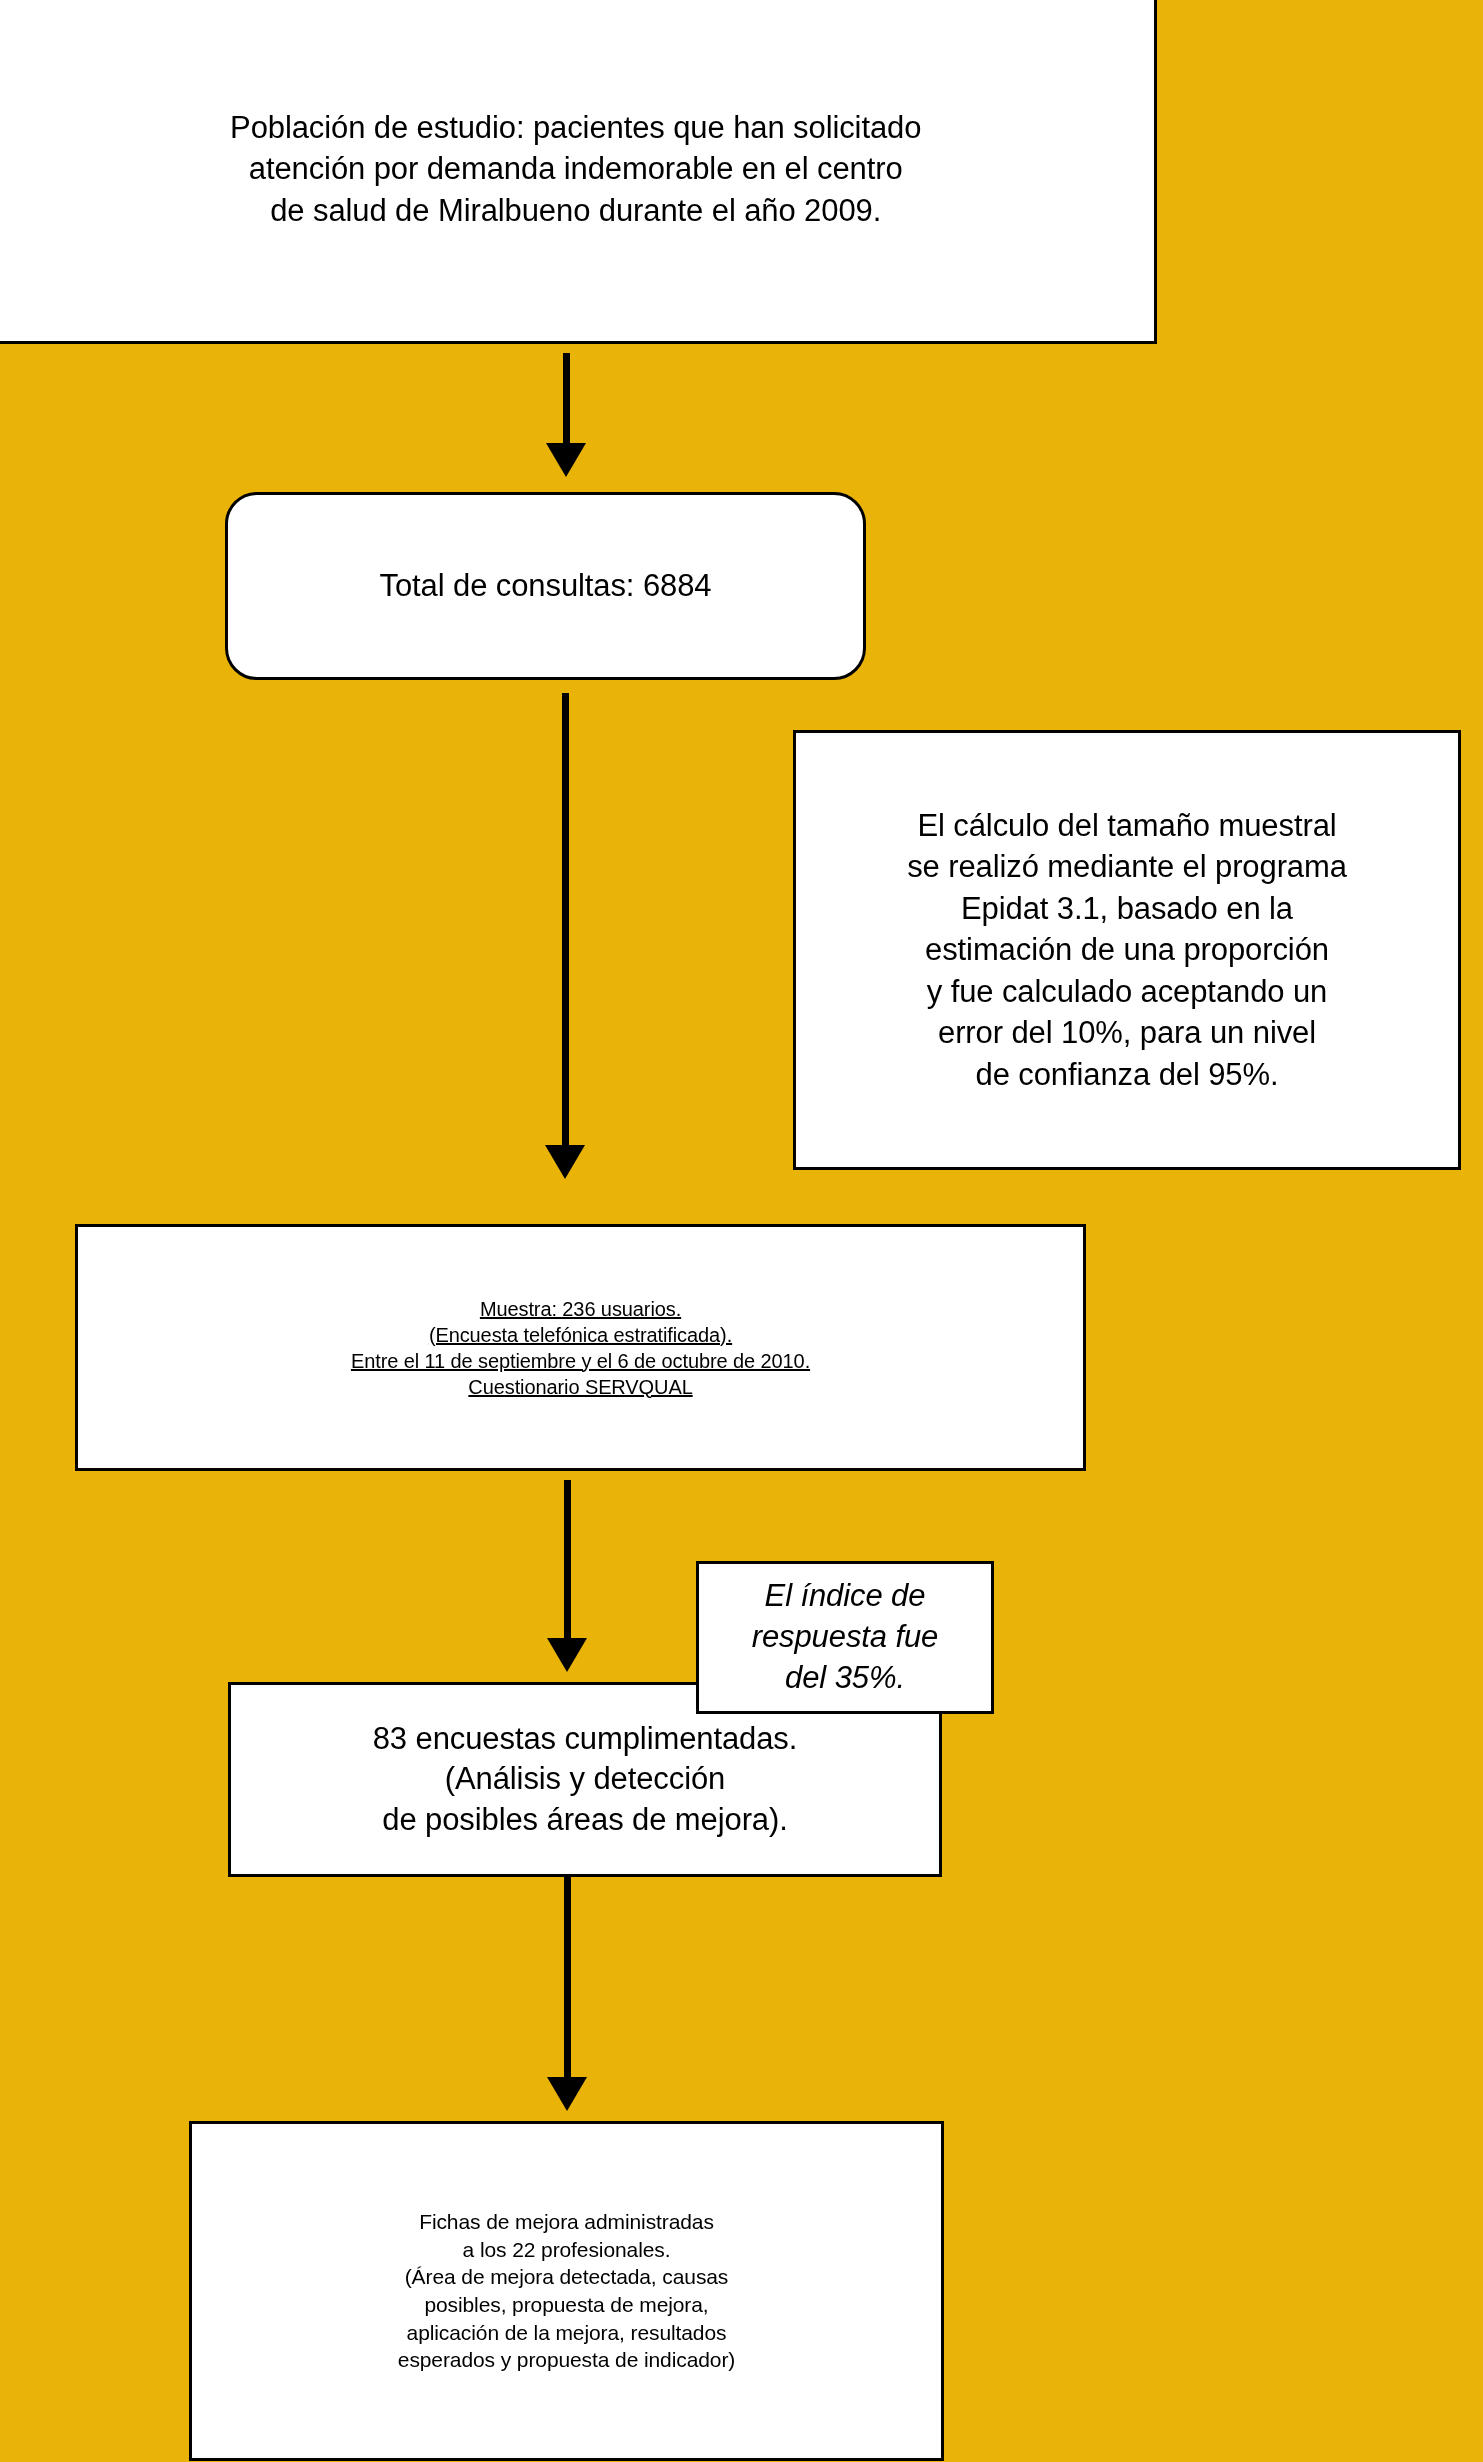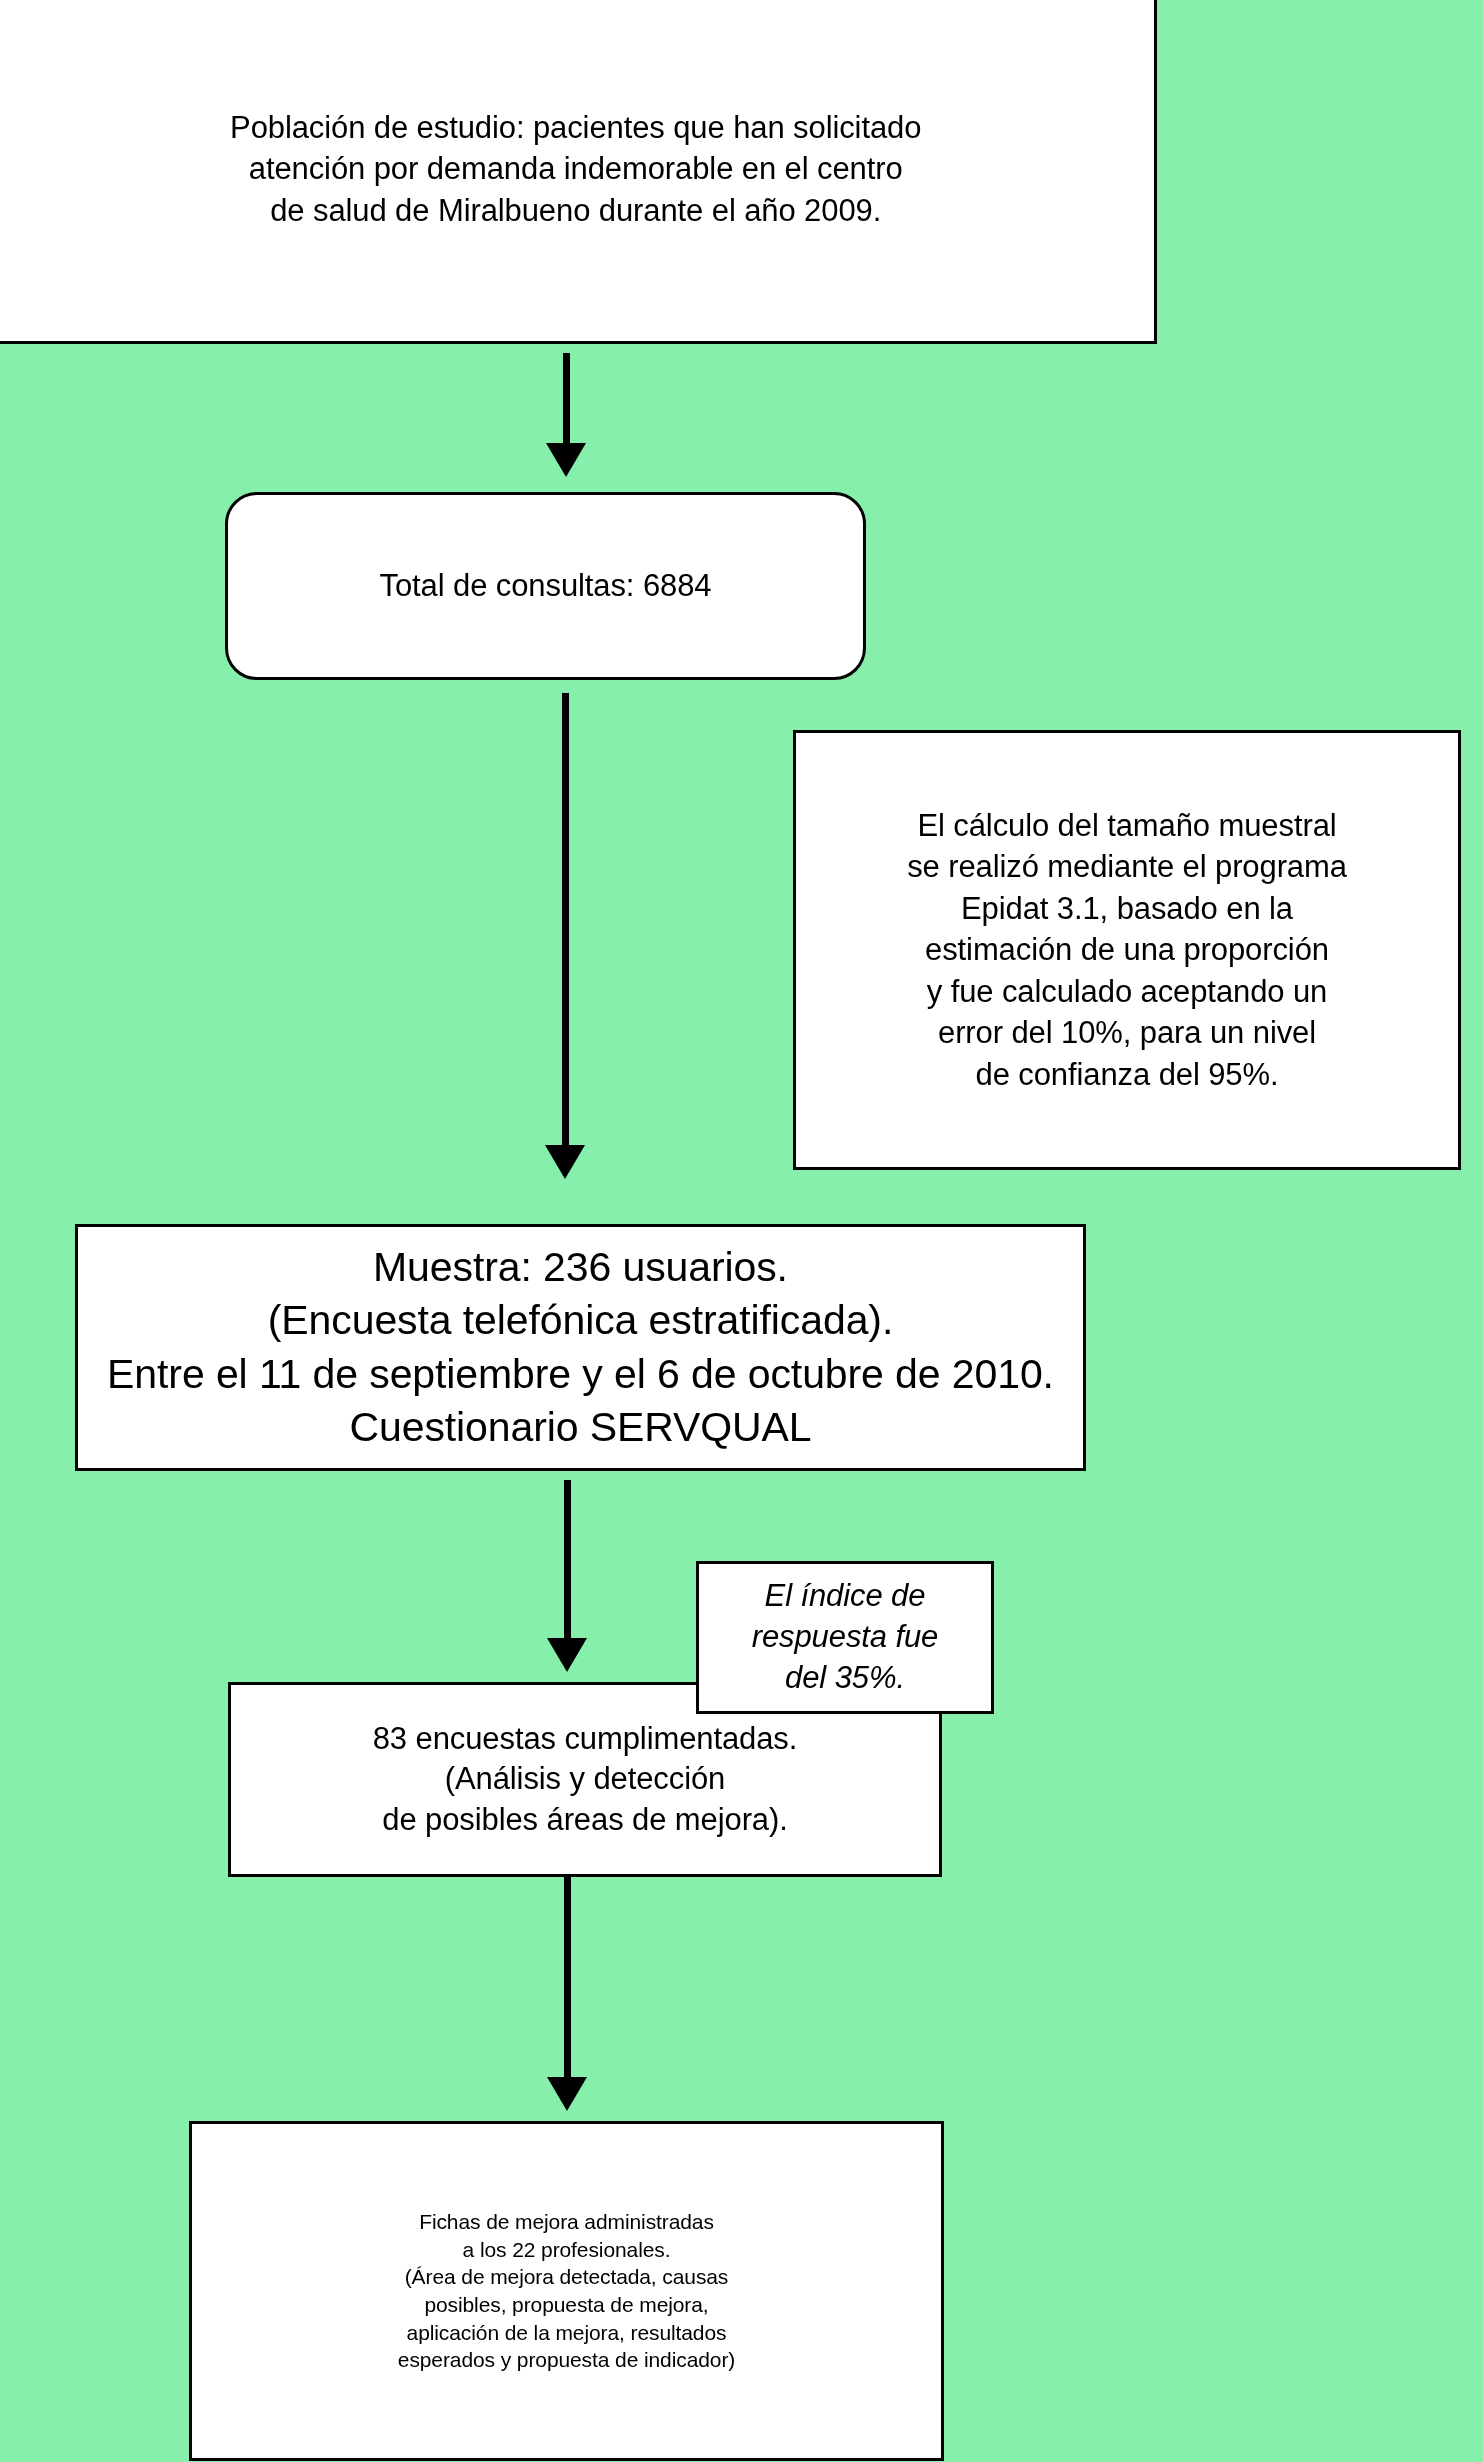--- a/index.html
+++ b/index.html
@@ -5,21 +5,21 @@
 <style>
   html, body {
     margin: 0;
     padding: 0;
     background: #ffffff;
   }
   #page {
     position: relative;
     width: 1484px;
     height: 2462px;
-    background: #86efac;
+    background: #eab308;
     font-family: "Liberation Sans", sans-serif;
     color: #000000;
     overflow: hidden;
   }
   .node {
     position: absolute;
     box-sizing: border-box;
     border: 3.6px solid #000000;
     background: #ffffff;
     display: flex;
@@ -54,21 +54,21 @@
   #node-calculo {
     left: 793px; top: 730px;
     width: 668px; height: 440px;
   }
   #node-calculo .txt { font-size: 31px; line-height: 1.34; }
 
   #node-muestra {
     left: 75px;  top: 1224px;
     width: 1011px; height: 247px;
   }
-  #node-muestra .txt { font-size: 41px; line-height: 1.30; }
+  #node-muestra .txt { font-size: 20px; line-height: 1.30; text-decoration: underline; }
 
   #node-indice {
     left: 696px;  top: 1561px;
     width: 298px; height: 153px;
     z-index: 4;
     font-style: italic;
   }
   #node-indice .txt { font-size: 31px; line-height: 1.32; }
 
   #node-encuestas {

